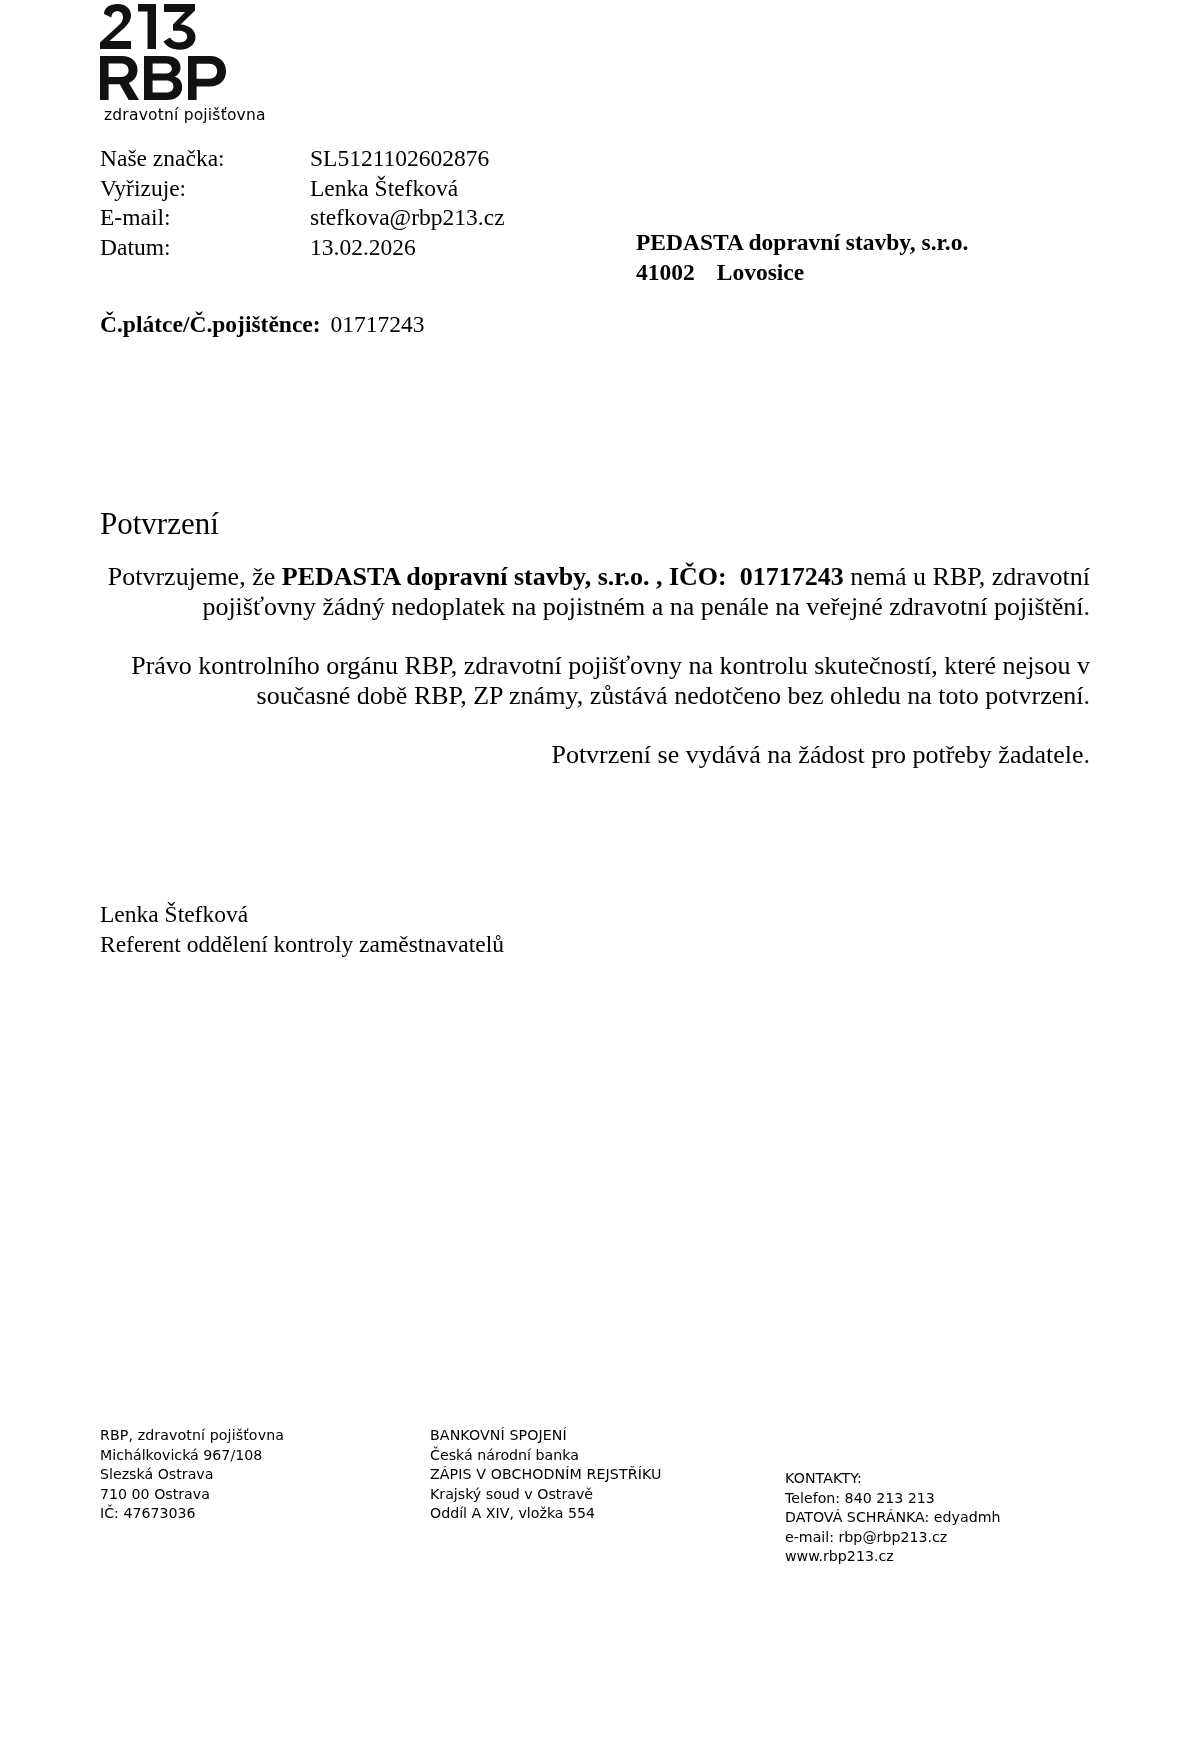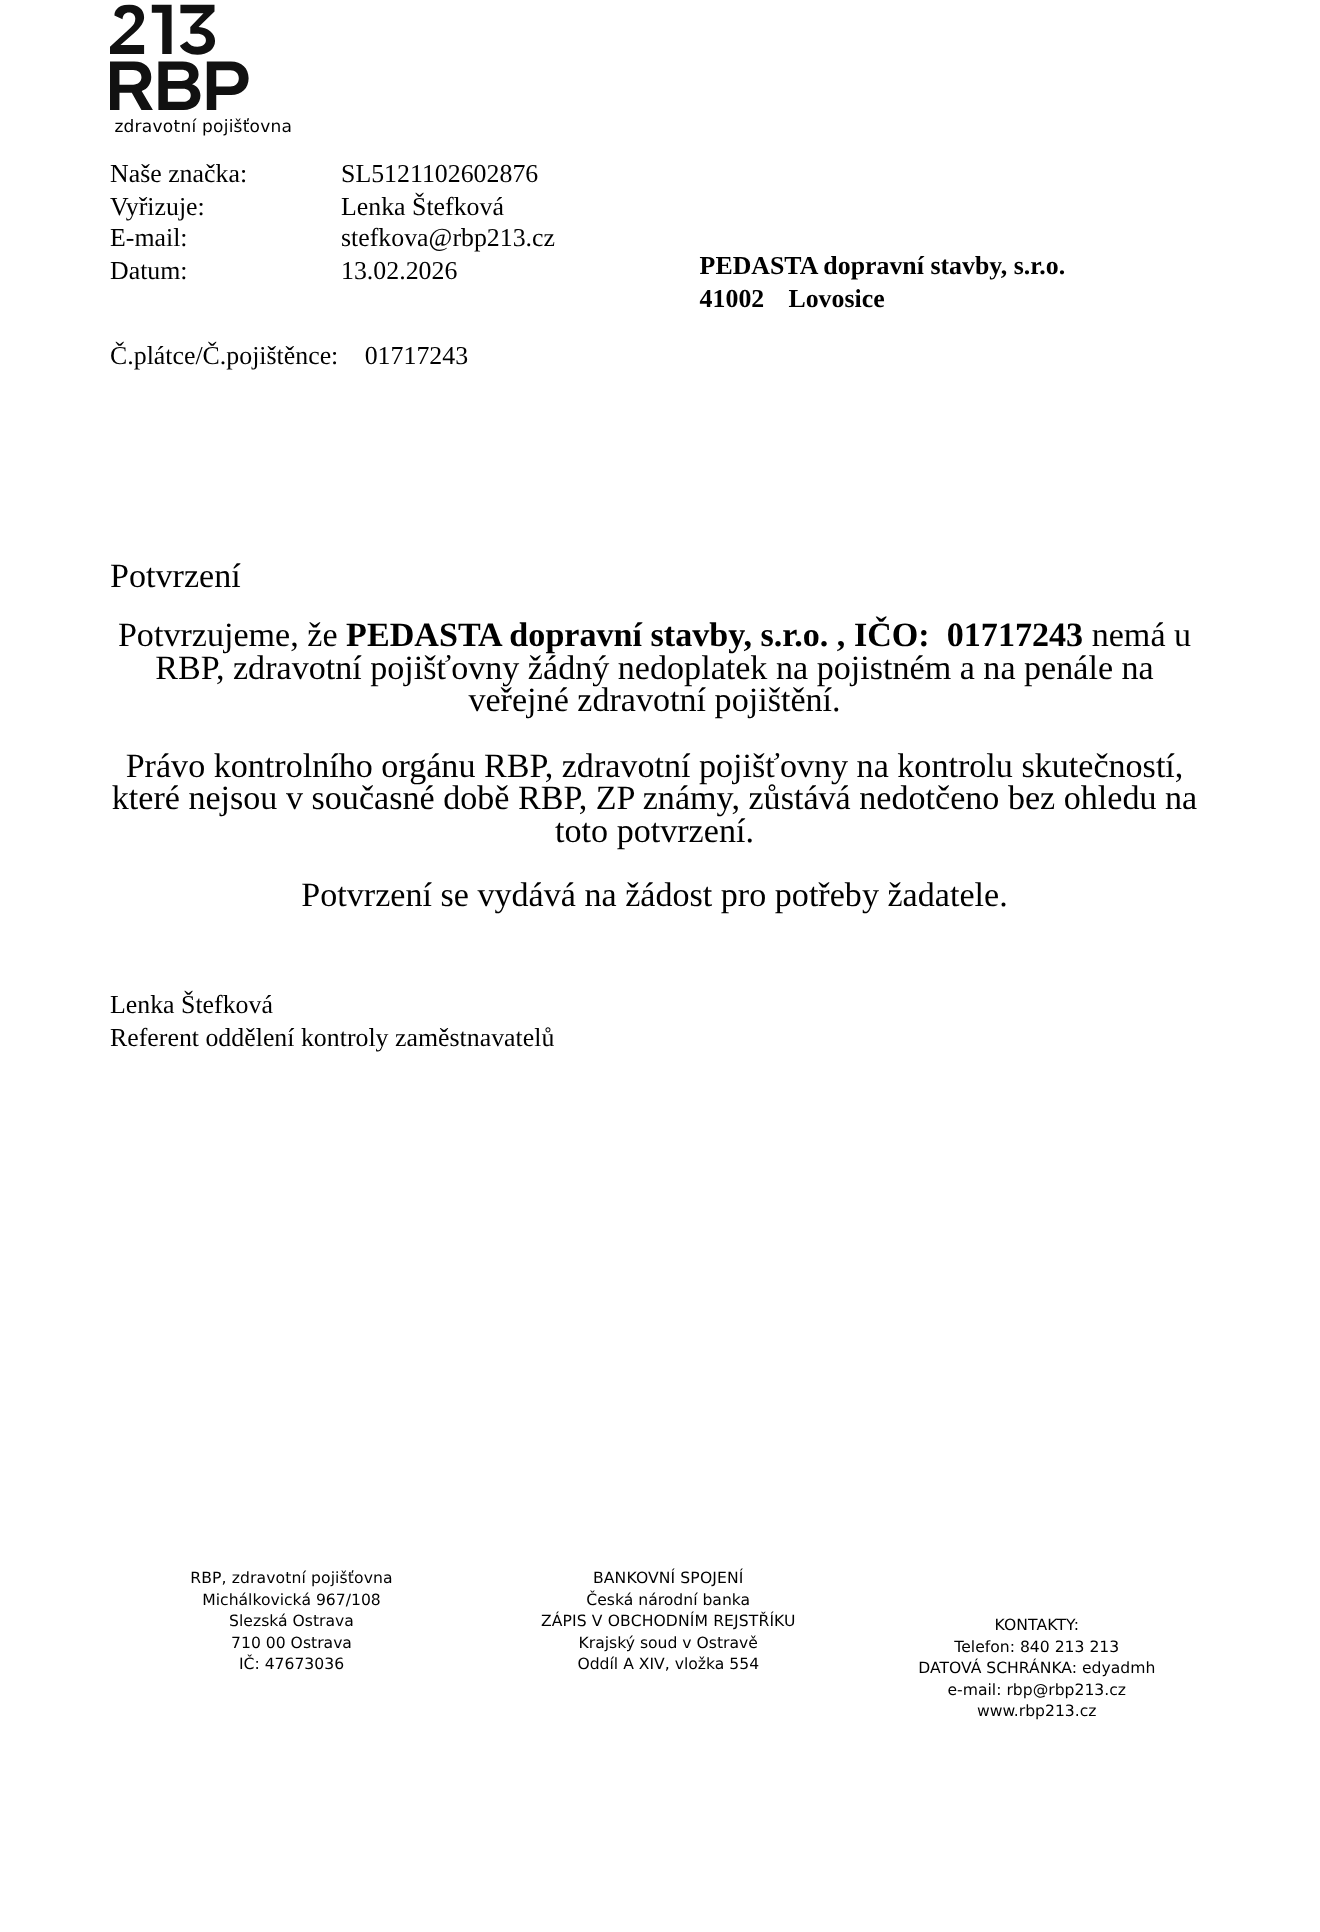--- a/index.html
+++ b/index.html
@@ -56,21 +56,21 @@
 
   .payer-row {
     position: absolute;
     left: 100px;
     top: 310px;
     display: flex;
     font-size: 23.5px;
     line-height: 29.5px;
     white-space: nowrap;
   }
-  .payer-label { margin-right: 24px; }
+  .payer-label { margin-right: 10px; font-weight: bold; }
   .payer-value { }
 
   
   .recipient {
     position: absolute;
     left: 636px;
     top: 228px;
     font-weight: bold;
     font-size: 23.5px;
     line-height: 29.5px;
@@ -87,44 +87,43 @@
     font-weight: normal;
     line-height: 32px;
   }
   .body-block {
     position: absolute;
     left: 100px;
     top: 562px;
     width: 990px;
   }
   .para {
-    font-size: 31px;
+    font-size: 26px;
     line-height: 29.5px;
     margin: 0 0 30px 0;
-    text-align: center;
+    text-align: right;
   }
   .para b { font-weight: bold; }
 
   .signature {
     position: absolute;
     left: 100px;
     top: 900px;
     font-size: 23.5px;
     line-height: 29.5px;
   }
 
   
   .footer {
     position: absolute;
     left: 100px;
     top: 1426px;
     width: 1000px;
     display: flex;
     font-family: "DejaVu Sans", "Liberation Sans", sans-serif;
-    text-align: center;
   }
   .footer-col { font-size: 14.2px; line-height: 19.6px; white-space: nowrap; }
   .footer-col.c1 { width: 330px; flex: 0 0 330px; }
   .footer-col.c2 { width: 355px; flex: 0 0 355px; }
   .footer-col.c3 { flex: 1 1 auto; margin-top: 43px; }
   .footer-head { letter-spacing: 0.1px; }
 </style>
 </head>
 <body>
 

